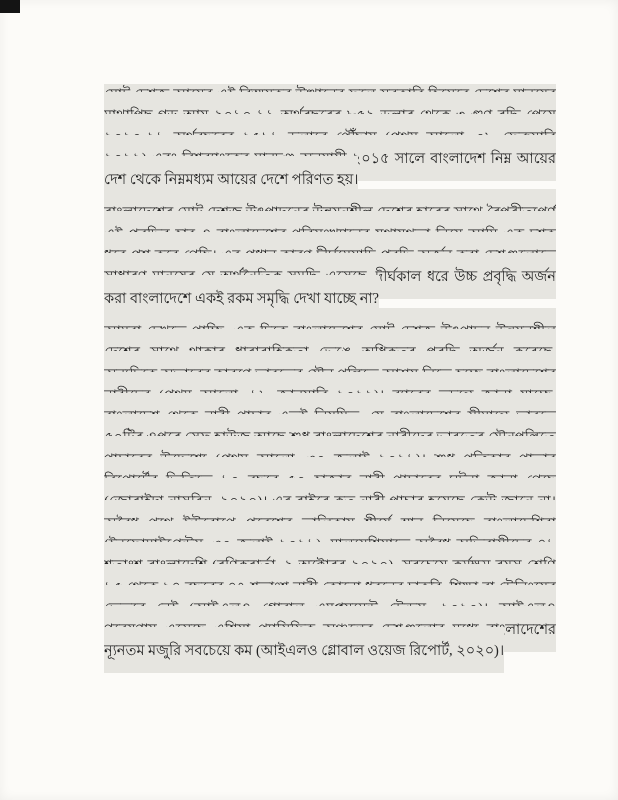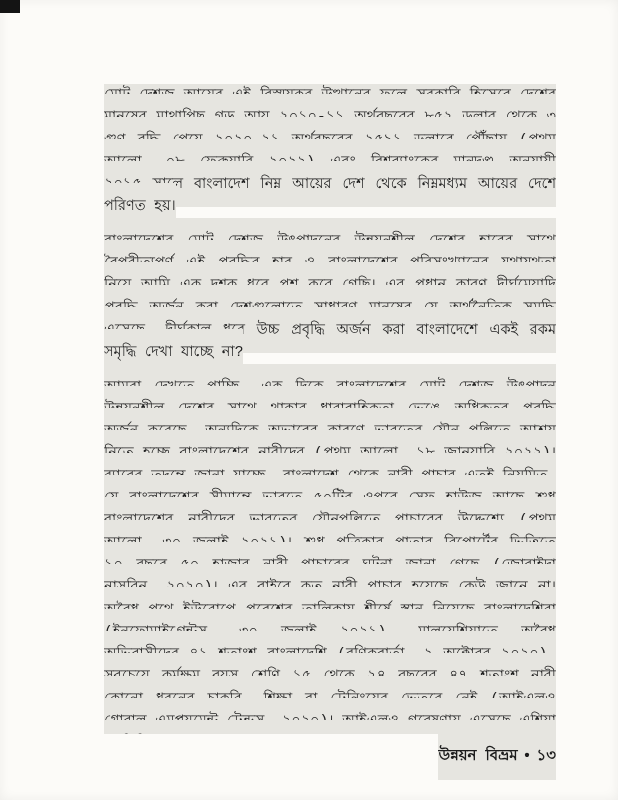--- a/index.html
+++ b/index.html
@@ -40,21 +40,20 @@
     line-height: 21.3px;
     text-align: justify;
   }
   .para {
     margin: 0 0 12px 0;
   }
   .hl {
     background: #e6e5e0;
     padding: 15px 0;
     box-decoration-break: clone;
-    font-family: Liberation Mono, monospace;
     -webkit-box-decoration-break: clone;
   }
   .footer {
     position: absolute;
     right: 62px;
     bottom: 32px;
     font-size: 15px;
     font-weight: 700;
     color: #1c1c1c;
     text-align: right;
@@ -76,19 +75,14 @@
       <span class="hl">মোট দেশজ আয়ের এই বিস্ময়কর উত্থানের ফলে সরকারি হিসেবে দেশের মানুষের মাথাপিছু গড় আয় ২০১০-১১ অর্থবছরের ৮৫২ ডলার থেকে ৩ গুণ বৃদ্ধি পেয়ে ২০২০-২১ অর্থবছরের ২৫৯১ ডলারে পৌঁছায় (প্রথম আলো, ০৮ ফেব্রুয়ারি ২০২২) এবং বিশ্বব্যাংকের মানদণ্ড অনুযায়ী ২০১৫ সালে বাংলাদেশ নিম্ন আয়ের দেশ থেকে নিম্নমধ্যম আয়ের দেশে পরিণত হয়।</span>
     </p>
     <p class="para">
       <span class="hl">বাংলাদেশের মোট দেশজ উৎপাদনের উন্নয়নশীল দেশের হারের সাথে বৈপরীত্যপূর্ণ এই প্রবৃদ্ধির হার ও বাংলাদেশের পরিসংখ্যানের যথাযথতা নিয়ে আমি এক দশক ধরে প্রশ্ন করে গেছি। এর প্রধান কারণ দীর্ঘমেয়াদি প্রবৃদ্ধি অর্জন করা দেশগুলোতে সাধারণ মানুষের যে অর্থনৈতিক সমৃদ্ধি এসেছে, দীর্ঘকাল ধরে উচ্চ প্রবৃদ্ধি অর্জন করা বাংলাদেশে একই রকম সমৃদ্ধি দেখা যাচ্ছে না?</span>
     </p>
     <p class="para">
       <span class="hl">আমরা দেখতে পাচ্ছি, এক দিকে বাংলাদেশের মোট দেশজ উৎপাদন উন্নয়নশীল দেশের সাথে থাকার ধারাবাহিকতা ভেঙে অধিকতর প্রবৃদ্ধি অর্জন করেছে, অন্যদিকে অভাবের কারণে ভারতের যৌন পল্লিতে আশ্রয় নিতে হচ্ছে বাংলাদেশের নারীদের (প্রথম আলো, ১৮ জানুয়ারি ২০২২)। র‍্যাবের তদন্তে জানা যাচ্ছে, বাংলাদেশ থেকে নারী পাচার এতই নিয়মিত, যে বাংলাদেশের সীমান্তে ভারতে ৫০টির ওপরে সেফ হাউজ আছে শুধু বাংলাদেশের নারীদের ভারতের যৌনপল্লিতে পাচারের উদ্দেশ্যে (প্রথম আলো, ৩০ জুলাই ২০২১)। শুধু পত্রিকার পাতার রিপোর্টের ভিত্তিতে ১০ বছরে ৫০ হাজার নারী পাচারের ঘটনা জানা গেছে (জোবাইদা নাসরিন, ২০২০)। এর বাইরে কত নারী পাচার হয়েছে কেউ জানে না। অবৈধ পথে ইউরোপে প্রবেশের তালিকায় শীর্ষে স্থান নিয়েছে বাংলাদেশিরা (ইনফোমাইগ্রেন্টস, ৩০ জুলাই ২০২১), মালয়েশিয়াতে অবৈধ অভিবাসীদের ৪১ শতাংশ বাংলাদেশি (বণিকবার্তা, ২ অক্টোবর ২০২০), সবচেয়ে কর্মক্ষম বয়স শ্রেণি ১৫ থেকে ২৪ বছরের ৪৭ শতাংশ নারী কোনো ধরনের চাকরি, শিক্ষা বা ট্রেনিংয়ের ভেতরে নেই (আইএলও গ্লোবাল এমপ্লয়মেন্ট ট্রেন্ডস, ২০২০)। আইএলও গবেষণায় এসেছে এশিয়া প্যাসিফিক অঞ্চলের দেশগুলোর মধ্যে বাংলাদেশের ন্যূনতম মজুরি সবচেয়ে কম (আইএলও গ্লোবাল ওয়েজ রিপোর্ট, ২০২০)।</span>
     </p>
   </div>
 
-  <div class="footer">
-    <span class="hl">
-      <span>উন্নয়ন বিভ্রম</span><span class="sep">•</span><span>১৩</span>
-    </span>
-  </div>
 
 </div>
 
 </body></html>

